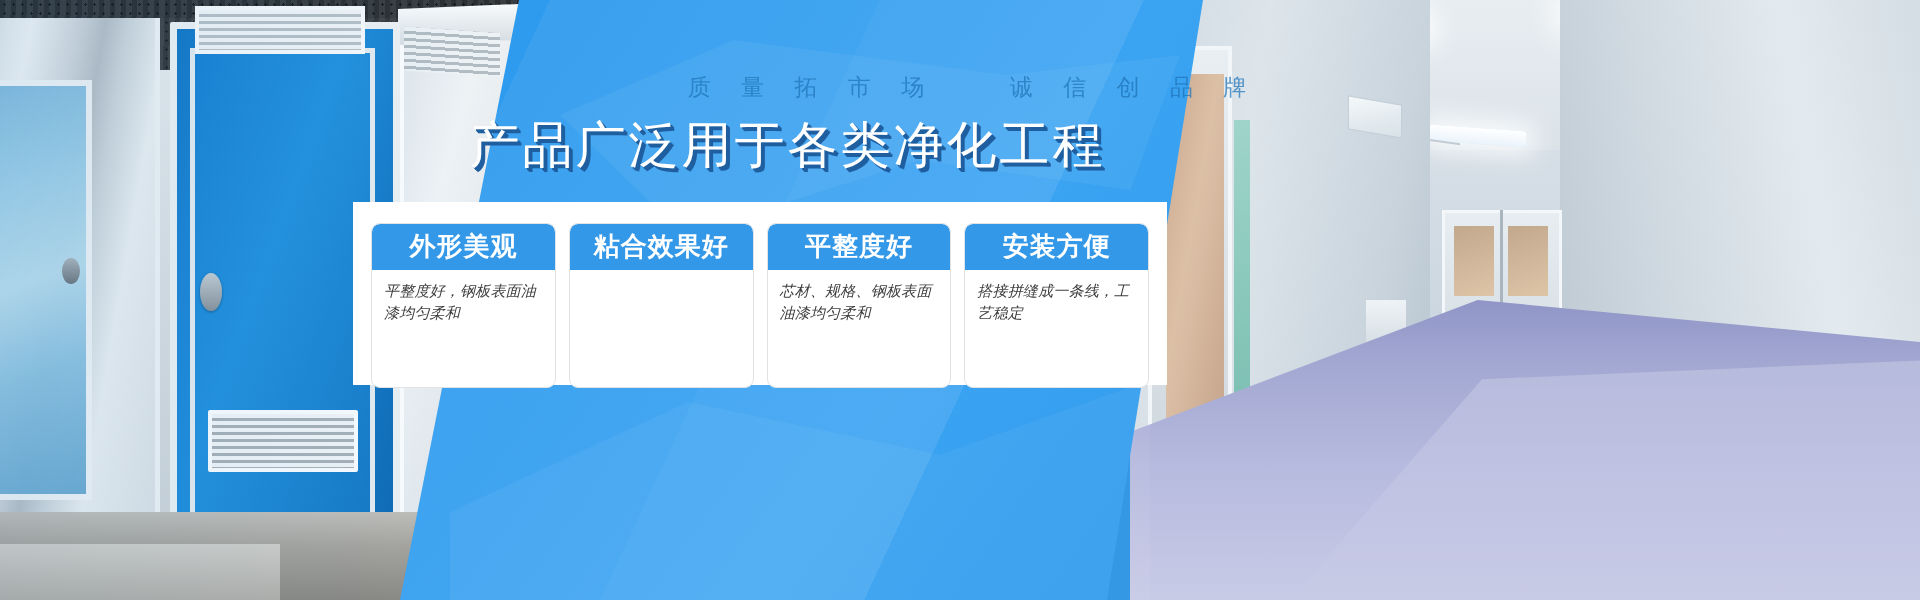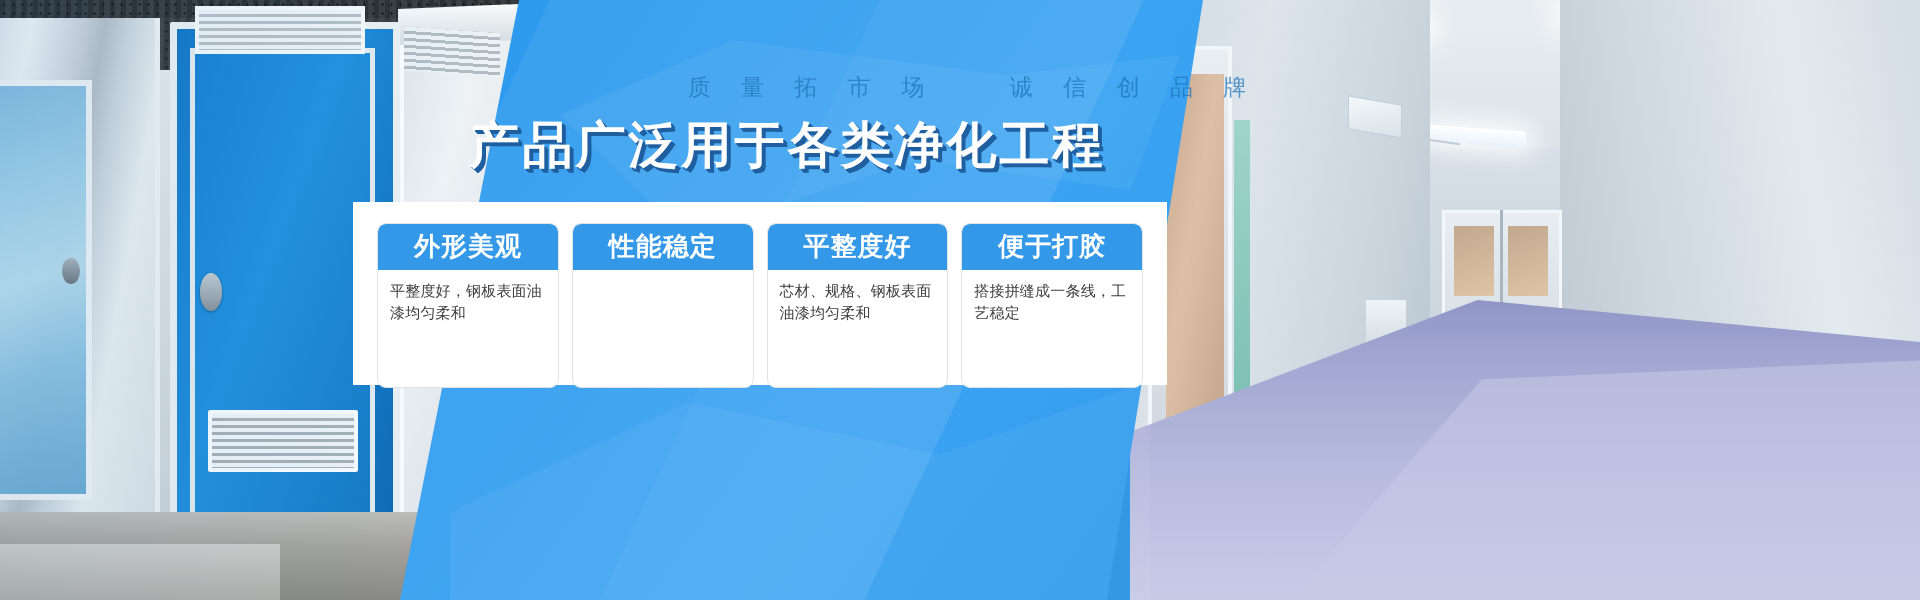--- a/index.html
+++ b/index.html
@@ -234,39 +234,39 @@
     opacity:.72;
     font-weight:400;
     white-space:pre;
     text-indent:12px;
     margin-left:7px;
   }
   .title {
     position:absolute; left:0; top:112px; width:1572px;
     text-align:center;
     font-size:50px;
-    font-weight:bold;
+    font-weight:normal;
     color:#ffffff;
     letter-spacing:3px;
     text-indent:3px;
     text-shadow:
       3px 3px 0 #1f5fa0,
       4px 4px 0 #1f5fa0,
       2px 2px 0 #1f5fa0;
   }
 
   
   .cards-panel {
     position:absolute; left:353px; top:202px; width:814px; height:183px;
     background:#ffffff;
   }
   .cards-row {
     position:absolute; left:353px; top:202px; width:814px; height:207px;
     display:flex; gap:13px;
-    padding:21px 24px;
+    padding:21px 18px;
   }
   .card {
     flex:1 1 0;
     background:#ffffff;
     border:1px solid #dfe3e6;
     border-radius:9px;
     overflow:hidden;
     display:flex; flex-direction:column;
   }
   .card-head {
@@ -280,20 +280,21 @@
     border-radius:8px 8px 0 0;
     line-height:1.05;
   }
   .card-body {
     flex:1;
     font-size:15px;
     line-height:1.45;
     color:#3c3c3c;
     padding:10px 11px 8px 12px;
     letter-spacing:.2px;
+    font-style:italic;
   }
 </style>
 </head>
 <body>
 
 <div class="banner">
 
   <div class="photo-left">
     <div class="pl-wall"></div>
     <div class="pl-ceiling"></div>
@@ -348,27 +349,27 @@
 
   <div class="cards-panel"></div>
   <div class="cards-row">
 
     <div class="card">
       <div class="card-head">外形美观</div>
       <div class="card-body">平整度好，钢板表面油漆均匀柔和</div>
     </div>
 
     <div class="card">
-      <div class="card-head">性能稳定</div>
+      <div class="card-head">粘合效果好</div>
     </div>
 
     <div class="card">
       <div class="card-head">平整度好</div>
       <div class="card-body">芯材、规格、钢板表面油漆均匀柔和</div>
     </div>
 
     <div class="card">
-      <div class="card-head">便于打胶</div>
+      <div class="card-head">安装方便</div>
       <div class="card-body">搭接拼缝成一条线，工艺稳定</div>
     </div>
 
   </div>
 </div>
 
 </body></html>

